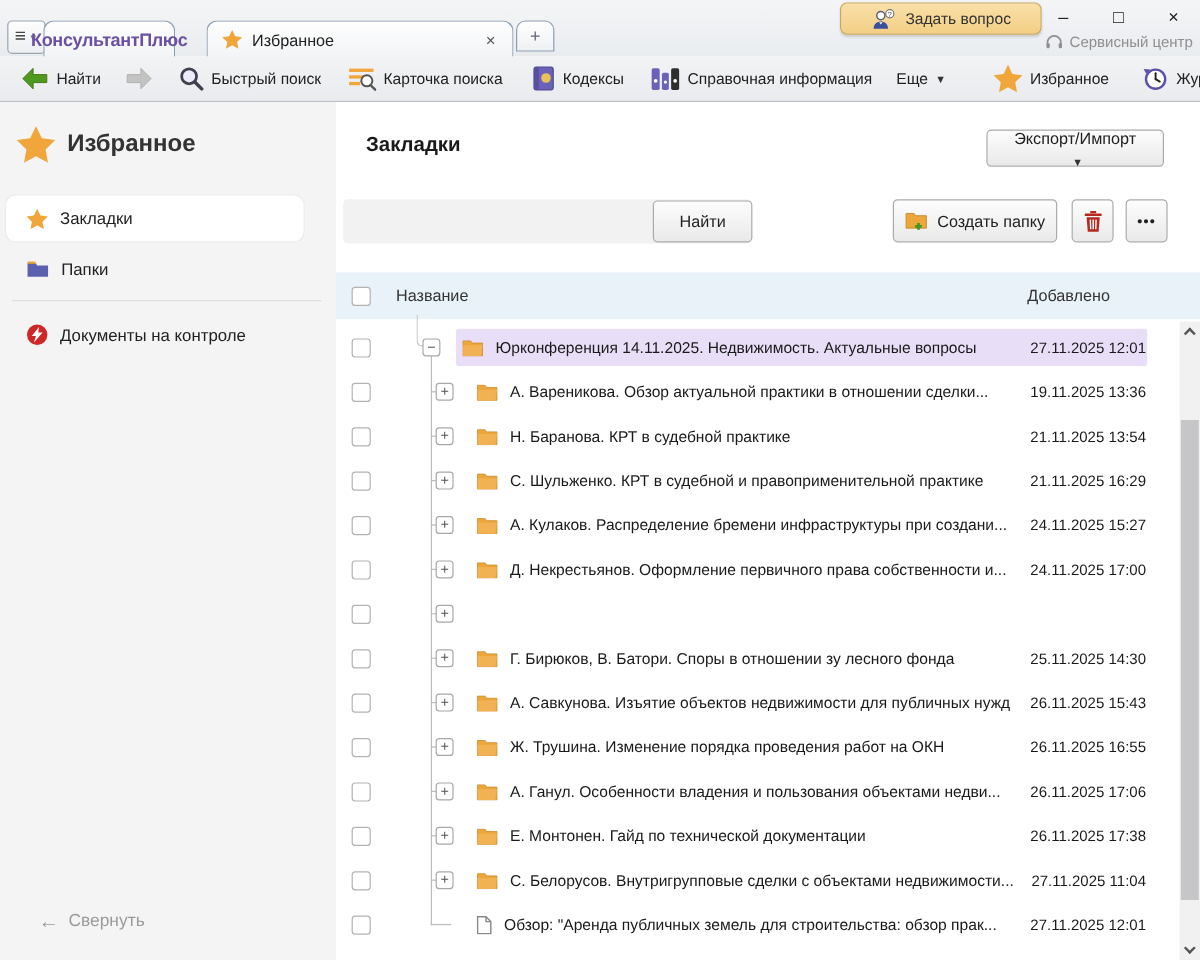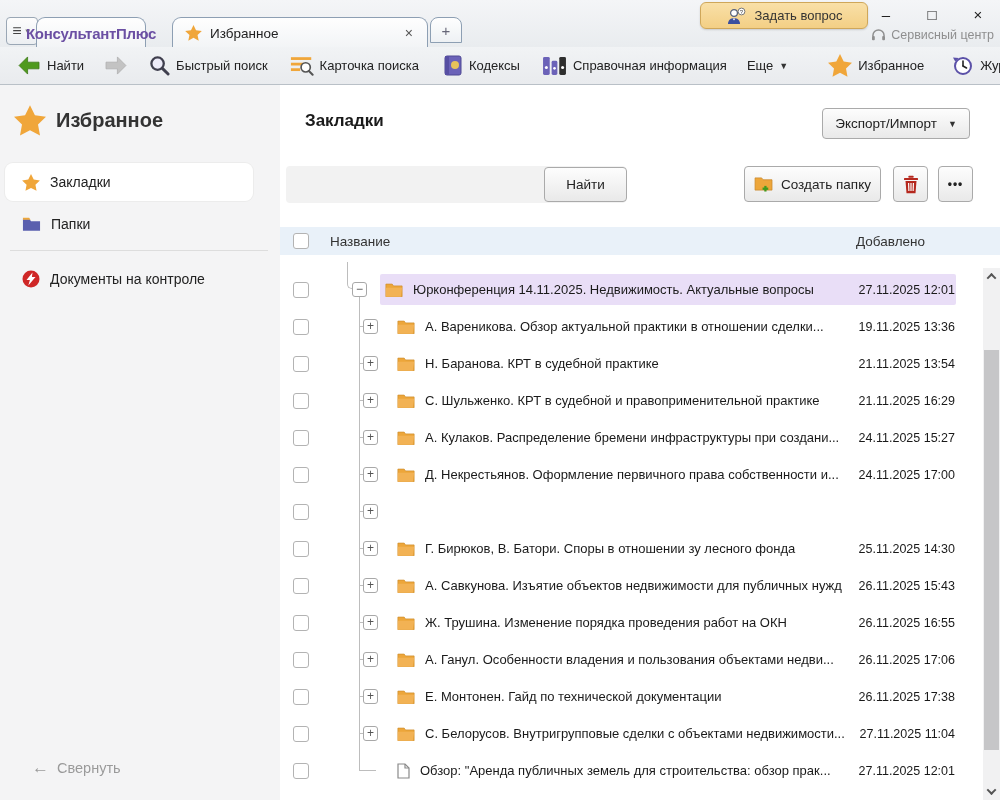--- a/index.html
+++ b/index.html
@@ -36,32 +36,32 @@
   .sb-item { position:absolute; left:5px; width:248px; height:38px; display:flex; align-items:center; gap:10px; padding-left:17px; font-size:14px; color:#222; cursor:pointer; border-radius:8px; }
   .sb-item.selected { background:#fff; box-shadow:0 0 0 1px #ececec; }
   .sb-divider { position:absolute; left:10px; top:165px; width:258px; height:1px; background:#ddd; }
   .sb-collapse { position:absolute; left:32px; bottom:22px; display:flex; align-items:center; gap:8px; color:#9a9a9a; font-size:14.5px; cursor:pointer; }
   .sb-collapse .arrow { font-size:17px; color:#9a9a9a; }
 
   
   .main { position:absolute; left:280px; top:85px; width:720px; height:715px; background:#fff; }
   .page-title { position:absolute; left:25px; top:26px; font-size:17px; font-weight:bold; color:#1a1a1a; }
   .btn { border:1px solid #aaa; border-radius:4px; background:linear-gradient(#fdfdfd,#e9e9e9); font-size:13.5px; color:#222; cursor:pointer; display:flex; align-items:center; justify-content:center; gap:7px; }
-  .export-btn { position:absolute; right:30px; top:23px; width:148px; height:31px; }
+  .export-btn { position:absolute; right:30px; top:23px; width:148px; height:31px;flex-direction:column; }
   .export-btn .caret { font-size:9px; color:#333; margin-left:4px; }
   .search-wrap { position:absolute; left:6px; top:81px; width:340px; height:37px; background:#f2f2f2; border-radius:4px; padding:1px; display:flex; align-items:center; }
   .search-input { width:246px; height:35px; border:1px solid #999; border-radius:3px; padding:0 9px; font-size:13.5px; color:#333; font-family:"Liberation Sans",sans-serif; outline:none; background:#fff; }
   .search-input::placeholder { color:#9a9a9a; }
   .find-btn { position:absolute; left:258px; top:1px; width:83px; height:35px; }
   .createfolder-btn { position:absolute; left:464px; top:81px; width:137px; height:36px; }
   .trash-btn { position:absolute; left:613px; top:81px; width:35px; height:36px; }
   .dots-btn { position:absolute; left:658px; top:81px; width:35px; height:36px; font-weight:bold; letter-spacing:1px; font-size:12px; }
 
   
-  .thead { position:absolute; left:0; top:142px; width:720px; height:28px; background:#e9f1f9; display:flex; align-items:center; }
+  .thead { position:absolute; left:0; top:142px; width:720px; height:39px; background:#e9f1f9; display:flex; align-items:center; }
   .thead .cb { left:13px; }
   .th-name { position:absolute; left:50px; font-size:13.5px; color:#333; }
   .th-added { position:absolute; right:75px; font-size:13.5px; color:#333; }
 
   
   .cb { position:absolute; top:50%; margin-top:-8px; width:16px; height:16px; border:1px solid #b3b3b3; border-radius:3px; background:#fff; cursor:pointer; }
 
   
   .list-wrap { position:absolute; left:0; top:177px; right:18px; bottom:0; overflow:hidden; }
   .tree-vline { position:absolute; left:79px; top:34px; width:1px; height:475px; background:#bdbdbd; }

